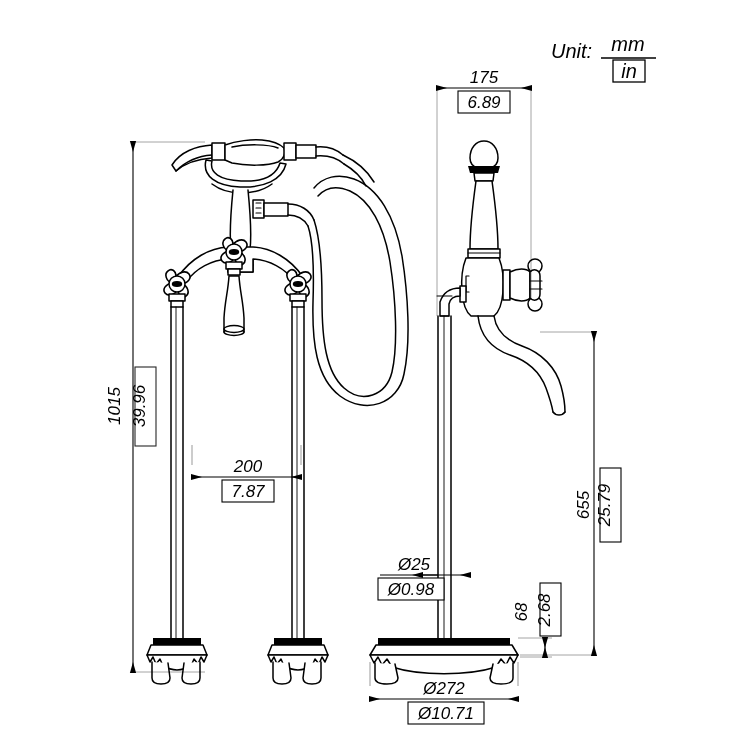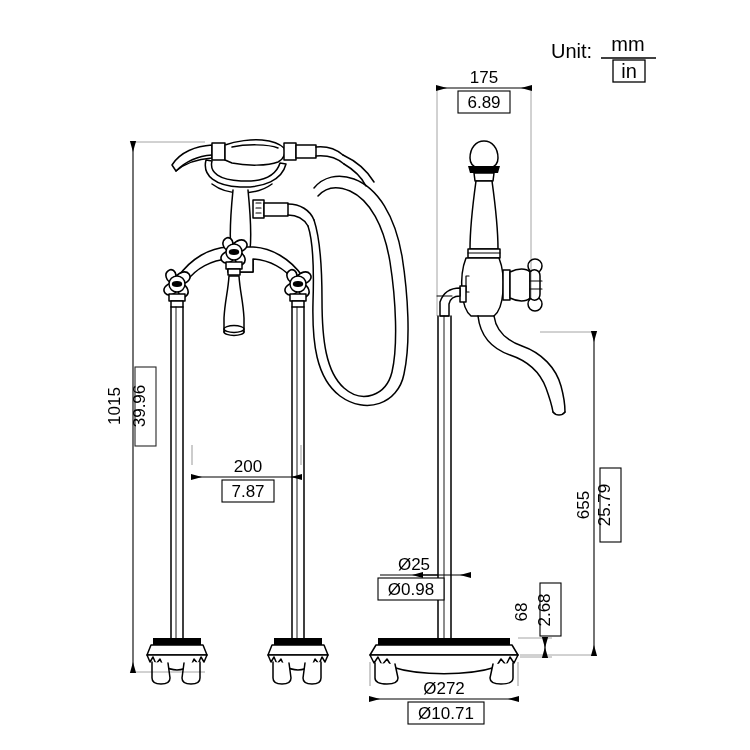--- a/index.html
+++ b/index.html
@@ -1,17 +1,17 @@
 <!DOCTYPE html>
 <html><head>
 <meta charset="utf-8">
 <style>
   html,body{margin:0;padding:0;background:#ffffff;}
   body{width:750px;height:750px;overflow:hidden;font-family:"Liberation Sans",sans-serif;}
-  #stage{position:relative;width:750px;height:750px;background:#fff;}
+  #stage{position:relative;width:750px;height:750px;background:#fff;font-style:italic;}
   svg{display:block;}
   .dimtxt{font-family:"Liberation Sans",sans-serif;font-size:17px;fill:#000;}
   .unittxt{font-family:"Liberation Sans",sans-serif;font-size:20px;fill:#000;}
 </style>
 </head>
 <body>
 
 <div id="stage">
 <svg width="750" height="750" viewBox="0 0 750 750">
   <defs>

